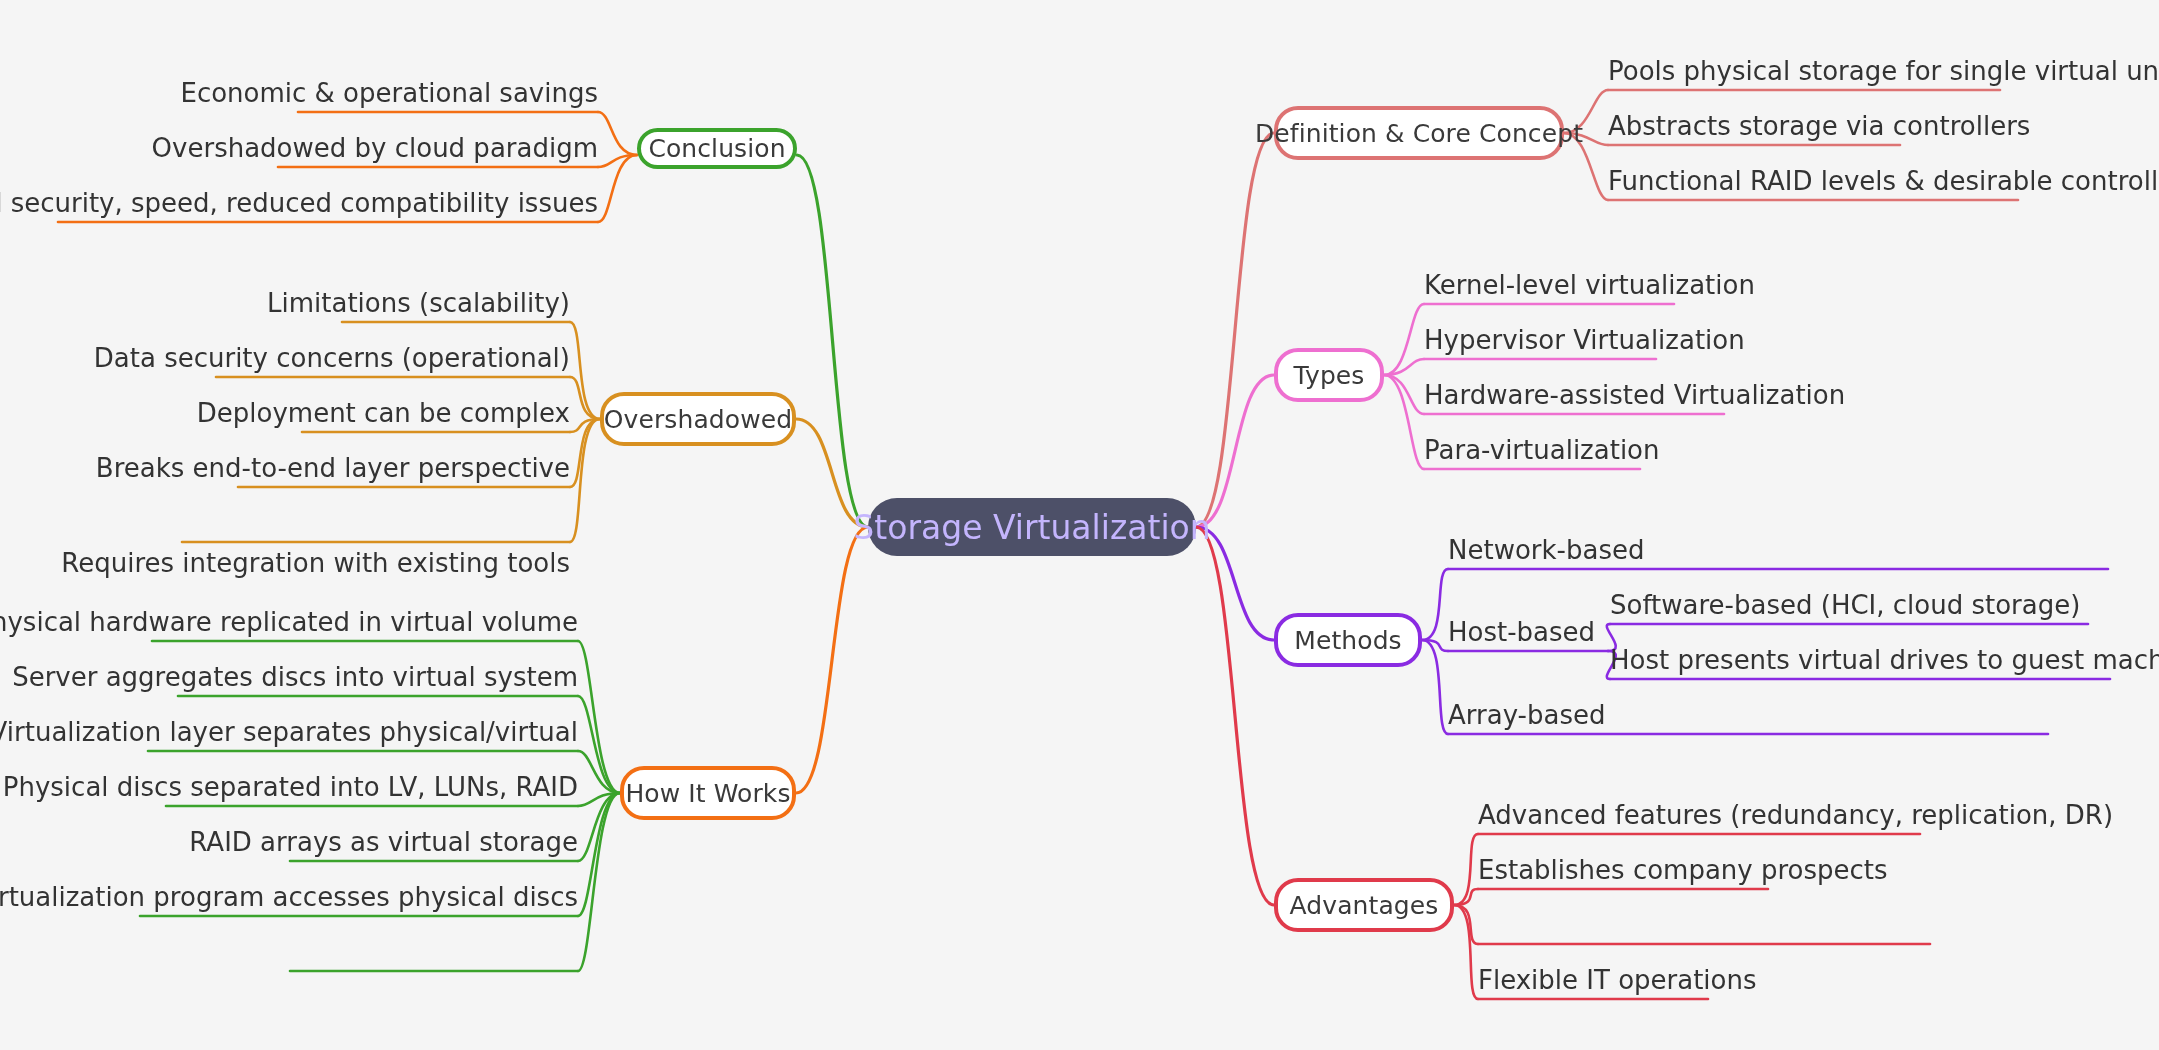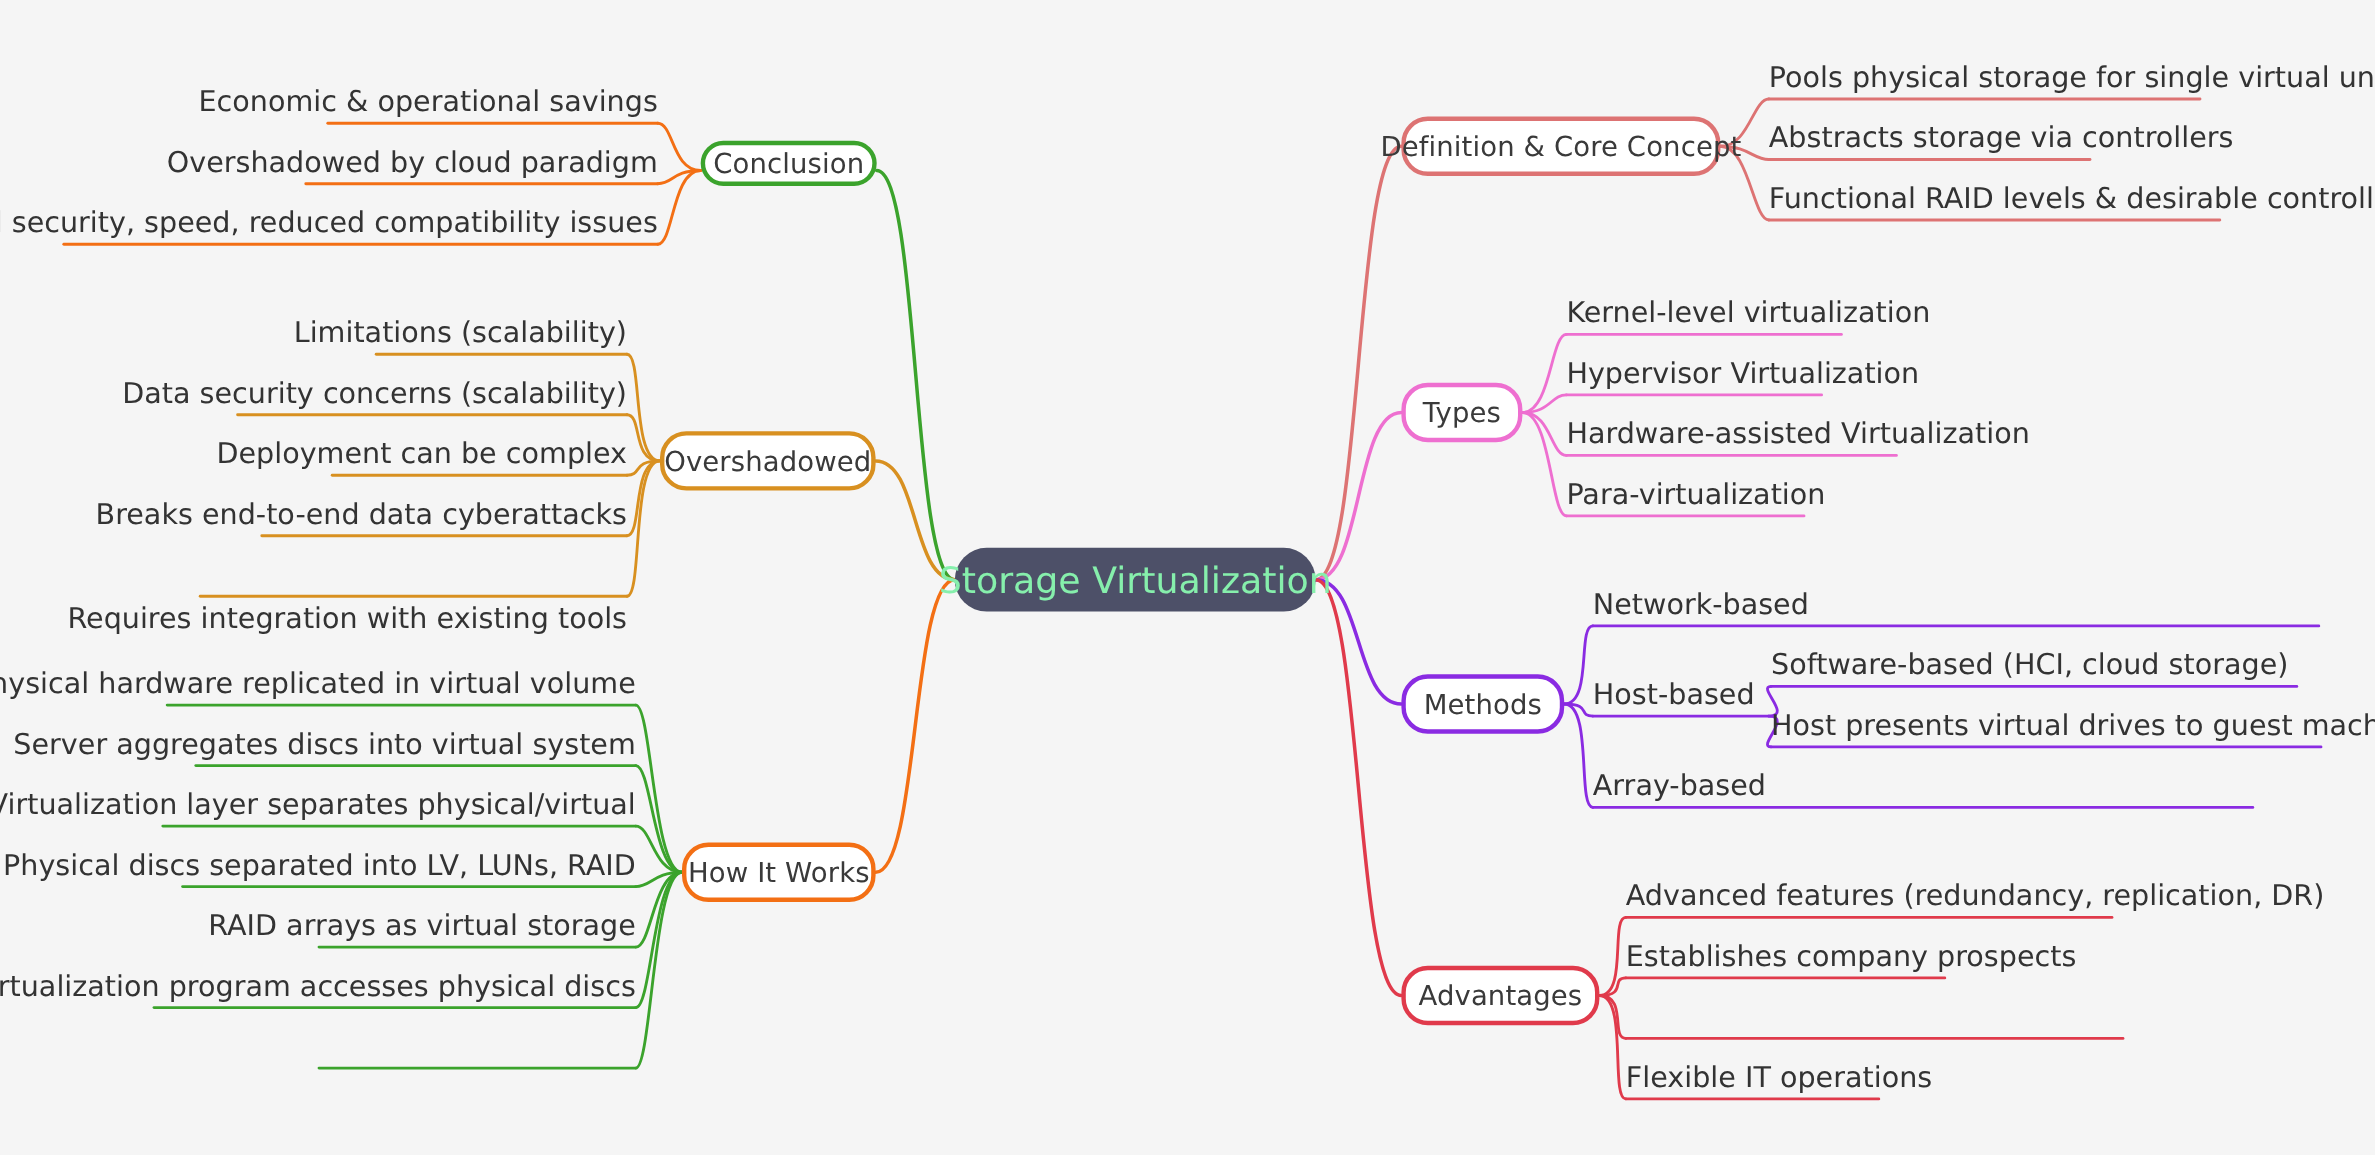--- a/index.html
+++ b/index.html
@@ -113,21 +113,21 @@
       <path d="M 620 793 C 594 793, 592.3 751, 578 751" fill="none" stroke="#3ba32c" stroke-width="2.6" stroke-linecap="round"></path>
       <path d="M 578 806 L 166 806" fill="none" stroke="#3ba32c" stroke-width="2.6" stroke-linecap="round"></path>
       <path d="M 620 793 C 594 793, 592.3 806, 578 806" fill="none" stroke="#3ba32c" stroke-width="2.6" stroke-linecap="round"></path>
       <path d="M 578 861 L 290 861" fill="none" stroke="#3ba32c" stroke-width="2.6" stroke-linecap="round"></path>
       <path d="M 620 793 C 594 793, 592.3 861, 578 861" fill="none" stroke="#3ba32c" stroke-width="2.6" stroke-linecap="round"></path>
       <path d="M 578 916 L 140 916" fill="none" stroke="#3ba32c" stroke-width="2.6" stroke-linecap="round"></path>
       <path d="M 620 793 C 594 793, 592.3 916, 578 916" fill="none" stroke="#3ba32c" stroke-width="2.6" stroke-linecap="round"></path>
       <path d="M 578 971 L 290 971" fill="none" stroke="#3ba32c" stroke-width="2.6" stroke-linecap="round"></path>
       <path d="M 620 793 C 594 793, 592.3 971, 578 971" fill="none" stroke="#3ba32c" stroke-width="2.6" stroke-linecap="round"></path>
     </svg>
-<div class="root" style="left: 868px; top: 498px; width: 328px; height: 58px; background: rgb(77, 80, 104); color: #86efac;">Storage Virtualization</div>
+<div class="root" style="left: 868px; top: 498px; width: 328px; height: 58px; background: rgb(77, 80, 104); color: #c4b5fd;">Storage Virtualization</div>
     <div class="node" style="left: 1274px; top: 106px; width: 290px; height: 54px; border-color: rgb(221, 115, 115);">Definition &amp; Core Concept</div>
     <div class="leaf r" style="left: 1608px; top: 84px;">Pools physical storage for single virtual unit</div>
     <div class="leaf r" style="left: 1608px; top: 139px;">Abstracts storage via controllers</div>
     <div class="leaf r" style="left: 1608px; top: 194px;">Functional RAID levels &amp; desirable controllers</div>
     <div class="node" style="left: 1274px; top: 348px; width: 110px; height: 54px; border-color: rgb(238, 111, 208);">Types</div>
     <div class="leaf r" style="left: 1424px; top: 298px;">Kernel-level virtualization</div>
     <div class="leaf r" style="left: 1424px; top: 353px;">Hypervisor Virtualization</div>
     <div class="leaf r" style="left: 1424px; top: 408px;">Hardware-assisted Virtualization</div>
     <div class="leaf r" style="left: 1424px; top: 463px;">Para-virtualization</div>
     <div class="node" style="left: 1274px; top: 613px; width: 148px; height: 54px; border-color: rgb(138, 43, 226);">Methods</div>
@@ -139,23 +139,23 @@
     <div class="node" style="left: 1274px; top: 878px; width: 180px; height: 54px; border-color: rgb(224, 58, 75);">Advantages</div>
     <div class="leaf r" style="left: 1478px; top: 828px;">Advanced features (redundancy, replication, DR)</div>
     <div class="leaf r" style="left: 1478px; top: 883px;">Establishes company prospects</div>
     <div class="leaf r" style="left: 1478px; top: 993px;">Flexible IT operations</div>
     <div class="node" style="left: 637px; top: 128px; width: 160px; height: 41px; border-color: rgb(59, 163, 44);">Conclusion</div>
     <div class="leaf l" style="left: 598px; top: 106px;">Economic &amp; operational savings</div>
     <div class="leaf l" style="left: 598px; top: 161px;">Overshadowed by cloud paradigm</div>
     <div class="leaf l" style="left: 598px; top: 216px;">Improved security, speed, reduced compatibility issues</div>
     <div class="node" style="left: 600px; top: 392px; width: 196px; height: 54px; border-color: rgb(216, 144, 32);">Overshadowed</div>
     <div class="leaf l" style="left: 570px; top: 316px;">Limitations (scalability)</div>
-    <div class="leaf l" style="left: 570px; top: 371px;">Data security concerns (scalability)</div>
+    <div class="leaf l" style="left: 570px; top: 371px;">Data security concerns (operational)</div>
     <div class="leaf l" style="left: 570px; top: 426px;">Deployment can be complex</div>
-    <div class="leaf l" style="left: 570px; top: 481px;">Breaks end-to-end data cyberattacks</div>
+    <div class="leaf l" style="left: 570px; top: 481px;">Breaks end-to-end layer perspective</div>
     <div class="leaf l" style="left: 570px; top: 536px; margin-top: 40px;">Requires integration with existing tools</div>
     <div class="node" style="left: 620px; top: 766px; width: 176px; height: 54px; border-color: rgb(243, 111, 20);">How It Works</div>
     <div class="leaf l" style="left: 578px; top: 635px;">Physical hardware replicated in virtual volume</div>
     <div class="leaf l" style="left: 578px; top: 690px;">Server aggregates discs into virtual system</div>
     <div class="leaf l" style="left: 578px; top: 745px;">Virtualization layer separates physical/virtual</div>
     <div class="leaf l" style="left: 578px; top: 800px;">Physical discs separated into LV, LUNs, RAID</div>
     <div class="leaf l" style="left: 578px; top: 855px;">RAID arrays as virtual storage</div>
     <div class="leaf l" style="left: 578px; top: 910px;">Virtualization program accesses physical discs</div>
   </div>
 

